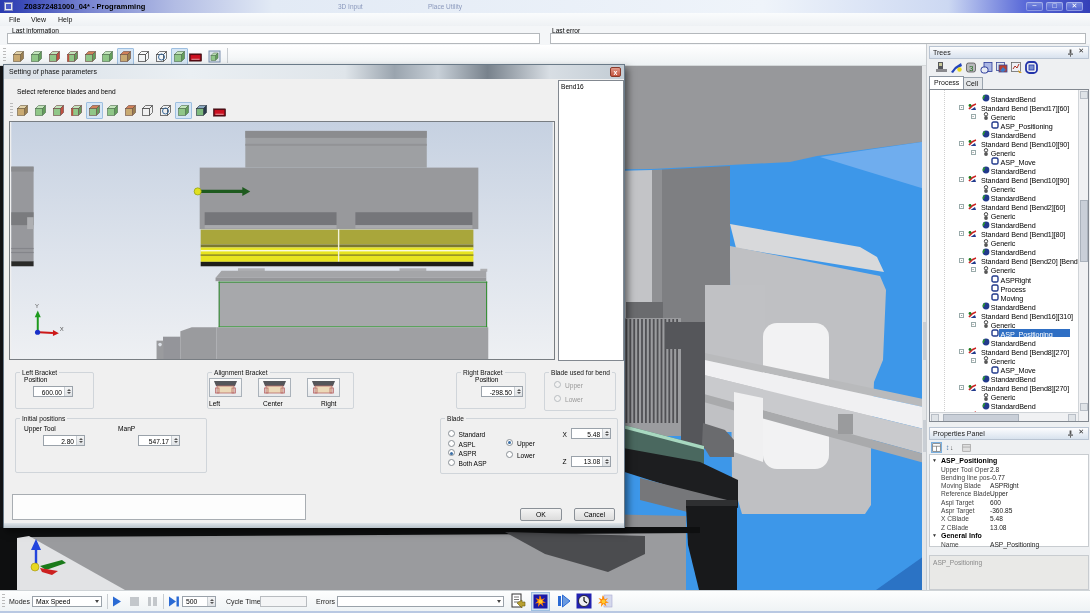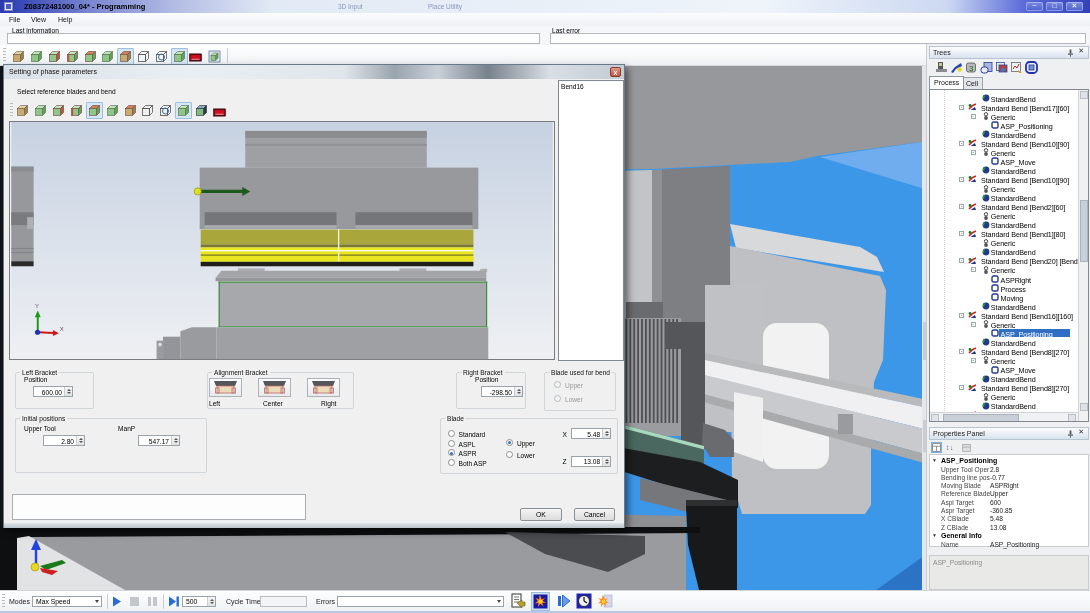--- a/index.html
+++ b/index.html
@@ -380,21 +380,21 @@
         <svg class="abs" style="left:52px;top:212.15px" width="8" height="8" viewBox="0 0 8 8">
           <circle cx="4" cy="4" r="3.4" fill="#223a8c"></circle>
           <path d="M1.5 5 A3 3 0 0 1 3 1.6" fill="none" stroke="#2a9a2a" stroke-width="1.4"></path>
         </svg>
         <span class="ti" style="left:60.8px;top:212.65px;color:#000">StandardBend</span>
         <svg class="abs" style="left:38px;top:221.20000000000002px" width="9" height="8" viewBox="0 0 9 8">
           <path d="M1 6 Q4 2 8 1" fill="none" stroke="#cc2222" stroke-width="1.6"></path>
           <path d="M2.5 7 L7 4 L8 7 Z" fill="#223a8c"></path>
           <circle cx="2" cy="2.5" r="1.4" fill="#1a7a1a"></circle>
         </svg>
-        <span class="ti" style="left:51px;top:221.70000000000002px;color:#000">Standard Bend [Bend16][160]</span>
+        <span class="ti" style="left:51px;top:221.70000000000002px;color:#000">Standard Bend [Bend16][310]</span>
         <div class="abs" style="left:29px;top:222.70000000000002px;width:5px;height:5px;border:1px solid #9aa;background:#fff;font-size:5px;line-height:3.5px;text-align:center;color:#333">-</div>
         <svg class="abs" style="left:52px;top:230.25000000000003px" width="8" height="8" viewBox="0 0 8 8">
           <circle cx="4" cy="2.3" r="1.7" fill="none" stroke="#444" stroke-width="1"></circle>
           <circle cx="4" cy="6" r="1.9" fill="#555"></circle>
         </svg>
         <span class="ti" style="left:60.8px;top:230.75000000000003px;color:#000">Generic</span>
         <div class="abs" style="left:40.5px;top:231.75000000000003px;width:5px;height:5px;border:1px solid #9aa;background:#fff;font-size:5px;line-height:3.5px;text-align:center;color:#333">-</div>
         <div class="abs" style="left:69.1px;top:238.8px;width:71.25px;height:8.6px;background:#2f6fc4"></div>
         <svg class="abs" style="left:61px;top:239.3px" width="8" height="8" viewBox="0 0 8 8">
           <rect x="1" y="1" width="6" height="6" rx="1.6" fill="#fff" stroke="#223a8c" stroke-width="1.4"></rect>

